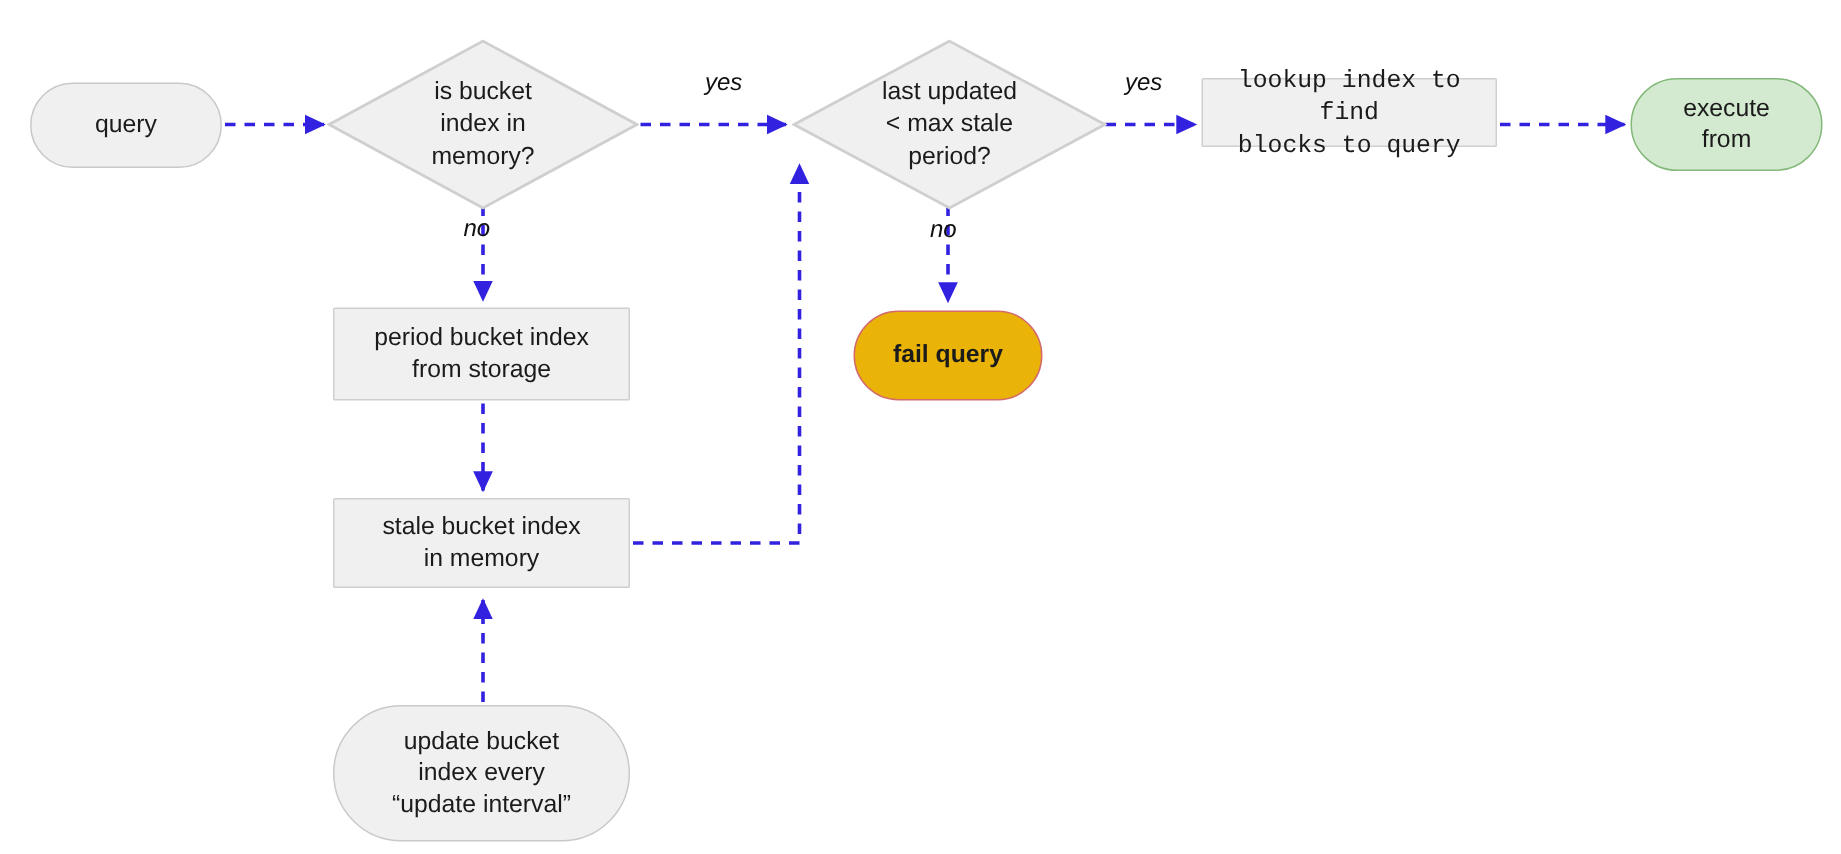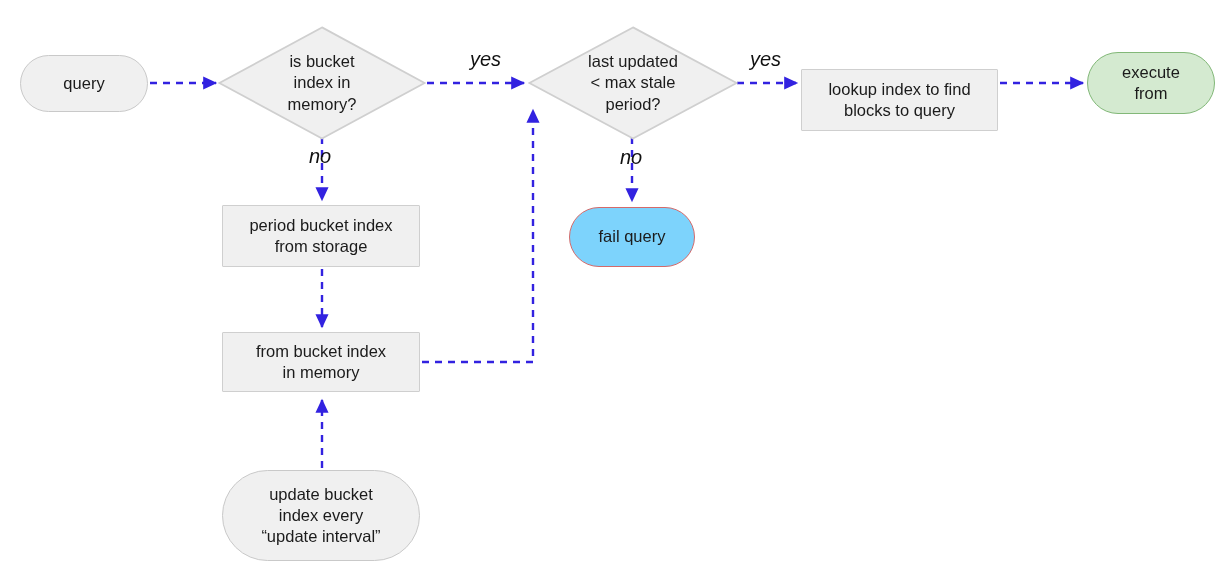--- a/index.html
+++ b/index.html
@@ -45,22 +45,23 @@
   .shape-stadium {
     background: #f0f0f0;
     border: 1.6px solid #c9c9c9;
     border-radius: 999px;
   }
   .shape-stadium.green {
     background: #d4ead0;
     border-color: #82b878;
   }
   .shape-stadium.red {
-    background: #7dd3fc;
+    background: #eab308;
     border-color: #d46a6a;
+    font-weight: bold;
   }
   .shape-rect {
     background: #f0f0f0;
     border: 1.6px solid #cfcfcf;
     border-radius: 1px;
   }
   .shape-diamond {
     background: transparent;
     border: none;
   }
@@ -71,21 +72,21 @@
     width: 100%;
     height: 100%;
   }
   .shape-diamond .label {
     position: relative;
     z-index: 2;
   }
   .edge-label {
     position: absolute;
     font-style: italic;
-    font-size: 20px;
+    font-size: 16px;
     color: #111111;
     white-space: pre-line;
     line-height: 1.3;
   }
 </style>
 </head>
 <body>
 
 <div id="canvas">
 
@@ -123,41 +124,41 @@
 
   <div class="node shape-diamond" style="left:528px; top:26px; width:210px; height:114px;">
     <svg class="dia-bg" viewBox="0 0 210 114" preserveAspectRatio="none">
       <polygon points="105,1.4 208.6,57 105,112.6 1.4,57" fill="#f0f0f0" stroke="#cfcfcf" stroke-width="1.8"></polygon>
     </svg>
     <span class="label">last updated
 &lt; max stale
 period?</span>
   </div>
 
-  <div class="node shape-rect" style="left:801px; top:69px; width:197px; height:62px;">
+  <div class="node shape-rect" style="left:801px; top:52px; width:197px; height:46px;font-family:Liberation Mono, monospace;">
     <span class="label">lookup index to find
 blocks to query</span>
   </div>
 
   <div class="node shape-stadium green" style="left:1087px; top:52px; width:128px; height:62px;">
     <span class="label">execute
 from</span>
   </div>
 
   <div class="node shape-stadium red" style="left:569px; top:207px; width:126px; height:60px;">
     <span class="label">fail query</span>
   </div>
 
   <div class="node shape-rect" style="left:222px; top:205px; width:198px; height:62px;">
     <span class="label">period bucket index
 from storage</span>
   </div>
 
   <div class="node shape-rect" style="left:222px; top:332px; width:198px; height:60px;">
-    <span class="label">from bucket index
+    <span class="label">stale bucket index
 in memory</span>
   </div>
 
   <div class="node shape-stadium" style="left:222px; top:470px; width:198px; height:91px;">
     <span class="label">update bucket
 index every
 “update interval”</span>
   </div>
 
   <div class="edge-label" style="left:470px; top:46px;">yes</div>

